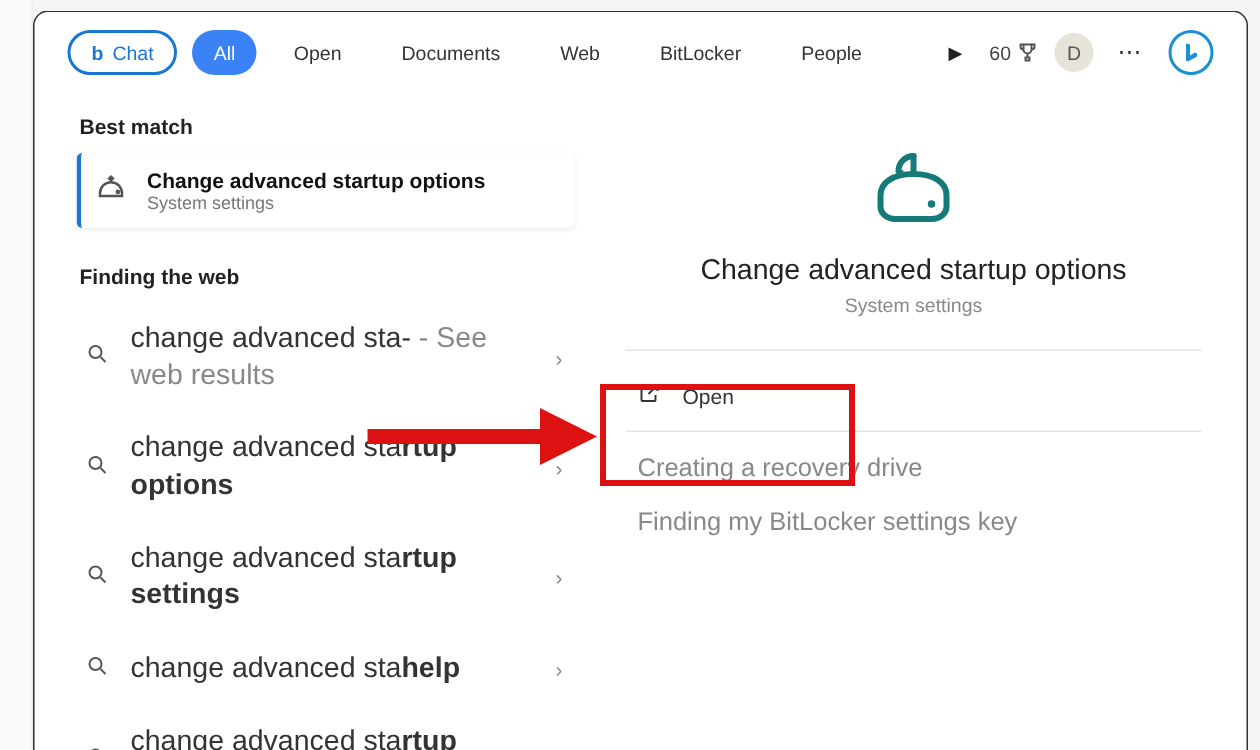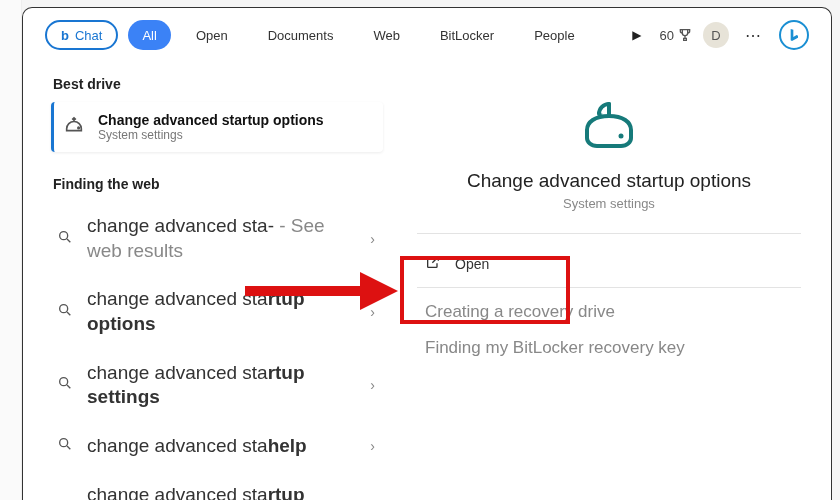--- a/index.html
+++ b/index.html
@@ -243,21 +243,21 @@
     <span class="dots">⋯</span>
     <span class="bing-circle">
       <svg width="16" height="16" viewBox="0 0 24 24" fill="#1a8fd3">
           <path d="M7 3l4 1v11l5-3 2 1v3l-9 5-2-1V3z"></path>
         </svg>
     </span>
   </div>
 
   <div class="cols">
     <div class="left">
-      <div class="sect-title">Best drive</div>
+      <div class="sect-title">Best match</div>
 
       <div class="best">
         <span class="ico">
           <svg width="22" height="22" viewBox="0 0 24 24" fill="none" stroke="#555" stroke-width="1.8">
               <path d="M4 14a8 8 0 0116 0v2H4v-2z"></path>
               <path d="M12 6V2M10 4l2-2 2 2"></path>
               <circle cx="17" cy="13" r="0.8" fill="#555"></circle>
             </svg>
         </span>
         <div>
@@ -353,21 +353,21 @@
           <svg width="16" height="16" viewBox="0 0 24 24" fill="none" stroke="#333" stroke-width="2">
               <path d="M14 4h6v6M20 4l-9 9"></path>
               <path d="M18 14v5a1 1 0 01-1 1H5a1 1 0 01-1-1V7a1 1 0 011-1h5"></path>
             </svg>
         </span>
         <span>Open</span>
       </div>
 
       <div class="divider"></div>
       <div class="help-link">Creating a recovery drive</div>
-      <div class="help-link">Finding my BitLocker recovery key</div>
+      <div class="help-link">Finding my BitLocker settings key</div>
     </div>
   </div>
 </div>
 
 <div class="anno-box"></div>
 <svg class="anno-arrow" width="160" height="50" viewBox="0 0 160 50">
   <line x1="5" y1="25" x2="125" y2="25" stroke="#d11" stroke-width="10"></line>
   <polygon points="120,6 158,25 120,44" fill="#d11"></polygon>
 </svg>
 

